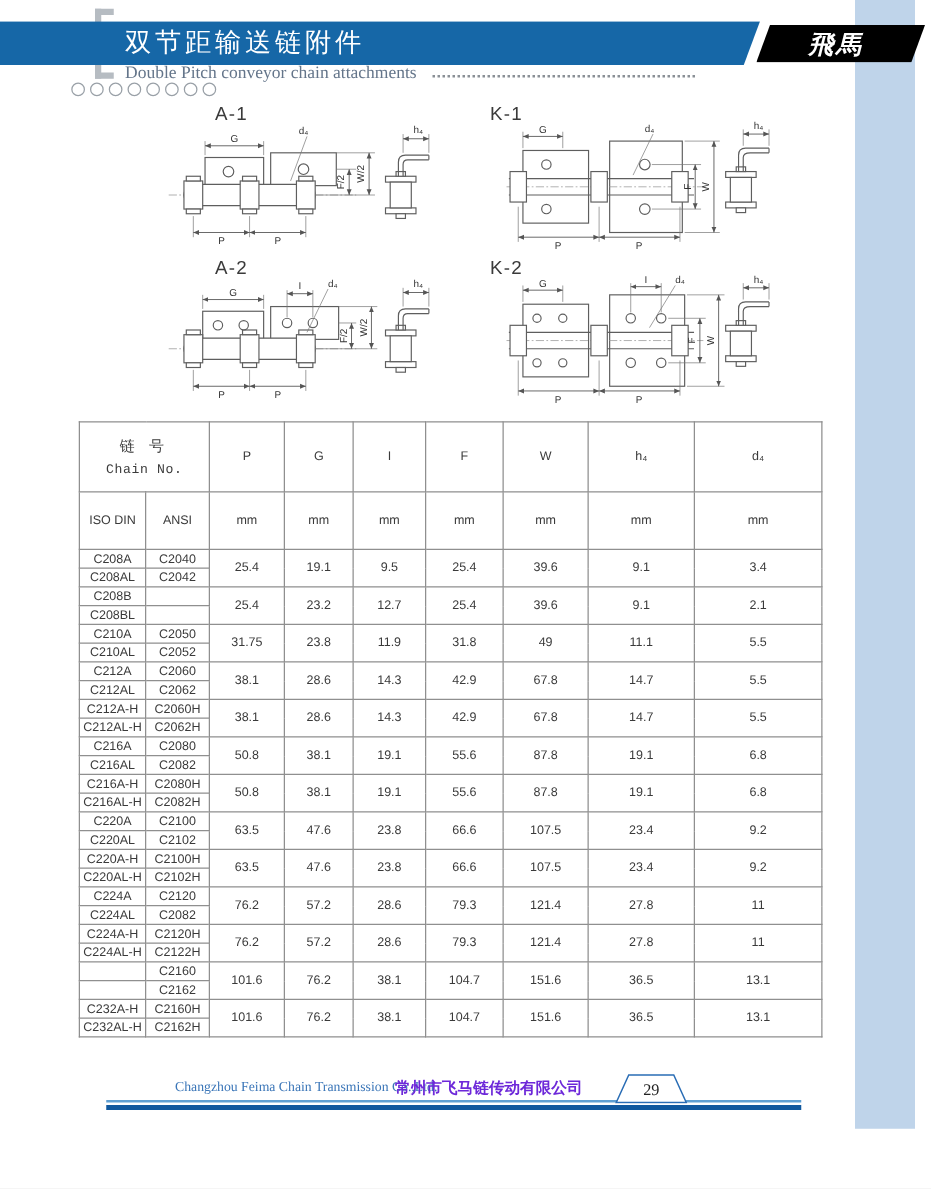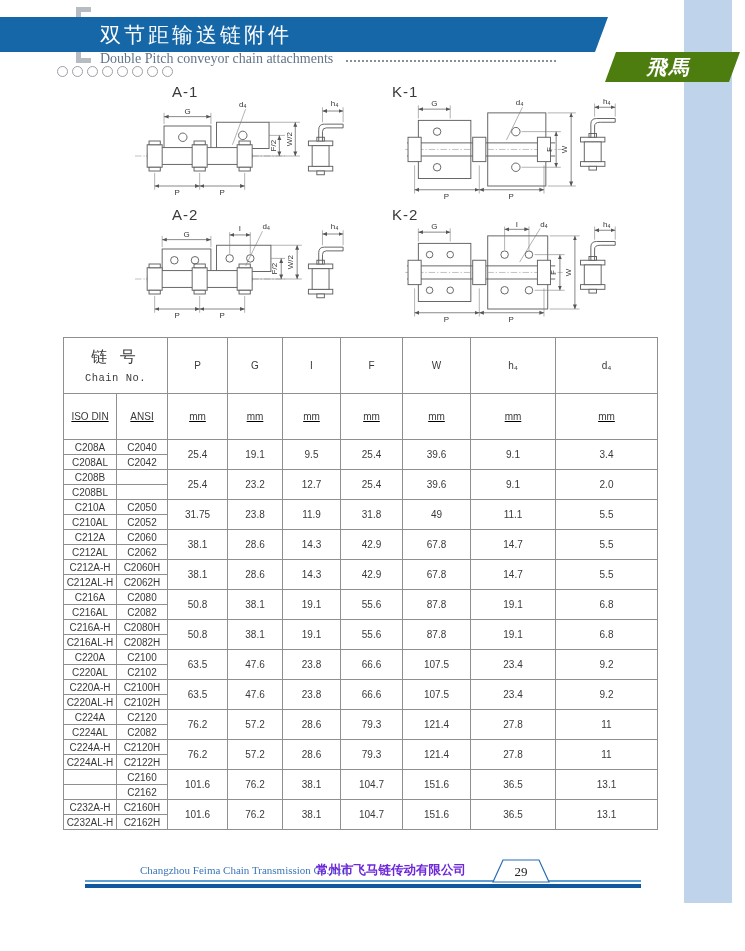--- a/index.html
+++ b/index.html
@@ -7,23 +7,23 @@
         font-family:"Liberation Sans","DejaVu Sans",sans-serif;}
   
   .stripe{position:absolute;left:684px;top:0;width:48px;height:903px;background:#bfd4ea;}
   
   .bracket-v{position:absolute;left:76px;top:7px;width:5px;height:56px;background:#b6bcc2;}
   .bracket-t{position:absolute;left:76px;top:7px;width:15px;height:5px;background:#b6bcc2;}
   .bracket-b{position:absolute;left:76px;top:58px;width:15px;height:5px;background:#b6bcc2;}
   .banner-blue{position:absolute;left:0;top:17px;width:608px;height:35px;background:#1667a7;
       clip-path:polygon(0 0,100% 0,calc(100% - 13px) 100%,0 100%);}
   .banner-blue .title{padding-left:100px;line-height:35px;font-size:21px;color:#ffffff;letter-spacing:3px;}
-  .banner-orange{position:absolute;left:605px;top:20px;width:135px;height:30px;background:#4d7c0f;
+  .banner-orange{position:absolute;left:605px;top:20px;width:135px;height:30px;background:#000000;
       clip-path:polygon(11px 0,100% 0,calc(100% - 11px) 100%,0 100%);
-      display:flex;align-items:center;justify-content:center;margin-top:32px;}
+      display:flex;align-items:center;justify-content:center;}
   .banner-orange .logo{color:#ffffff;font-family:"DejaVu Serif","Liberation Serif",serif;
       font-weight:bold;font-style:italic;font-size:20px;letter-spacing:2px;padding-right:8px;}
   .subtitle{position:absolute;left:100px;top:51px;font-family:Liberation Serif, serif;
       font-size:14px;color:#64758a;}
   .dotted-rule{position:absolute;left:346px;top:60px;width:210px;border-top:2px dotted #8a9096;}
   .circles{position:absolute;left:57px;top:66px;display:flex;}
   .circles span{width:9px;height:9px;border:1.5px solid #99a0a7;border-radius:50%;margin-right:4px;background:#fff;}
   
   .diag-label{position:absolute;font-size:15px;color:#3a3a3a;letter-spacing:1px;}
   .diag{position:absolute;}
@@ -31,23 +31,23 @@
   .ptn{stroke:#5e5e5e;stroke-width:1;fill:none;}
   .cl{stroke:#909090;stroke-width:0.6;stroke-dasharray:7 2 1.5 2;fill:none;}
   .ext{stroke:#787878;stroke-width:0.6;fill:none;}
   .dim{stroke:#606060;stroke-width:0.8;fill:none;}
   .dt{font:8.5px "Liberation Sans","DejaVu Sans",sans-serif;fill:#333;}
   
   .spec-table{position:absolute;left:63px;top:337px;border-collapse:collapse;table-layout:fixed;}
   .spec-table td{border:1px solid #8f8f8f;text-align:center;vertical-align:middle;
       padding:0;color:#3a3a3a;font-size:10px;overflow:hidden;white-space:nowrap;}
   .spec-table tr.h1{height:56px;}
-  .spec-table tr.h2{height:46px;text-decoration:underline;}
+  .spec-table tr.h2{height:46px;}
   .spec-table tr.sub{height:15px;}
-  .chain-hdr .cn{font-size:16px;letter-spacing:4px;margin-bottom:4px;}
+  .chain-hdr .cn{font-size:12px;letter-spacing:4px;margin-bottom:4px;}
   .chain-hdr .en{font-size:10.5px;letter-spacing:0.5px;font-family:Liberation Mono, monospace;}
   .col-hdr{font-size:10.5px;}
   .iso-cell,.ansi-cell{font-size:10px;}
   .value-cell{font-size:10px;}
   
   .footer-en{position:absolute;left:140px;top:864px;font-family:"Liberation Serif","DejaVu Serif",serif;
       font-size:11px;color:#3b76b8;}
   .footer-cn{position:absolute;left:316px;top:862px;font-size:12.5px;font-weight:bold;color:#6d28d9;}
   .line-thin{position:absolute;left:85px;top:880px;width:556px;height:2px;background:#5f9fd2;}
   .line-thick{position:absolute;left:85px;top:884px;width:556px;height:4px;background:#10589e;}
@@ -373,21 +373,21 @@
         </tr>
         <tr class="sub">
           <td class="iso-cell">C208B</td>
           <td class="ansi-cell"></td>
           <td class="value-cell" rowspan="2">25.4</td>
           <td class="value-cell" rowspan="2">23.2</td>
           <td class="value-cell" rowspan="2">12.7</td>
           <td class="value-cell" rowspan="2">25.4</td>
           <td class="value-cell" rowspan="2">39.6</td>
           <td class="value-cell" rowspan="2">9.1</td>
-          <td class="value-cell" rowspan="2">2.0</td>
+          <td class="value-cell" rowspan="2">2.1</td>
         </tr>
         <tr class="sub">
           <td class="iso-cell">C208BL</td>
           <td class="ansi-cell"></td>
         </tr>
         <tr class="sub">
           <td class="iso-cell">C210A</td>
           <td class="ansi-cell">C2050</td>
           <td class="value-cell" rowspan="2">31.75</td>
           <td class="value-cell" rowspan="2">23.8</td>

